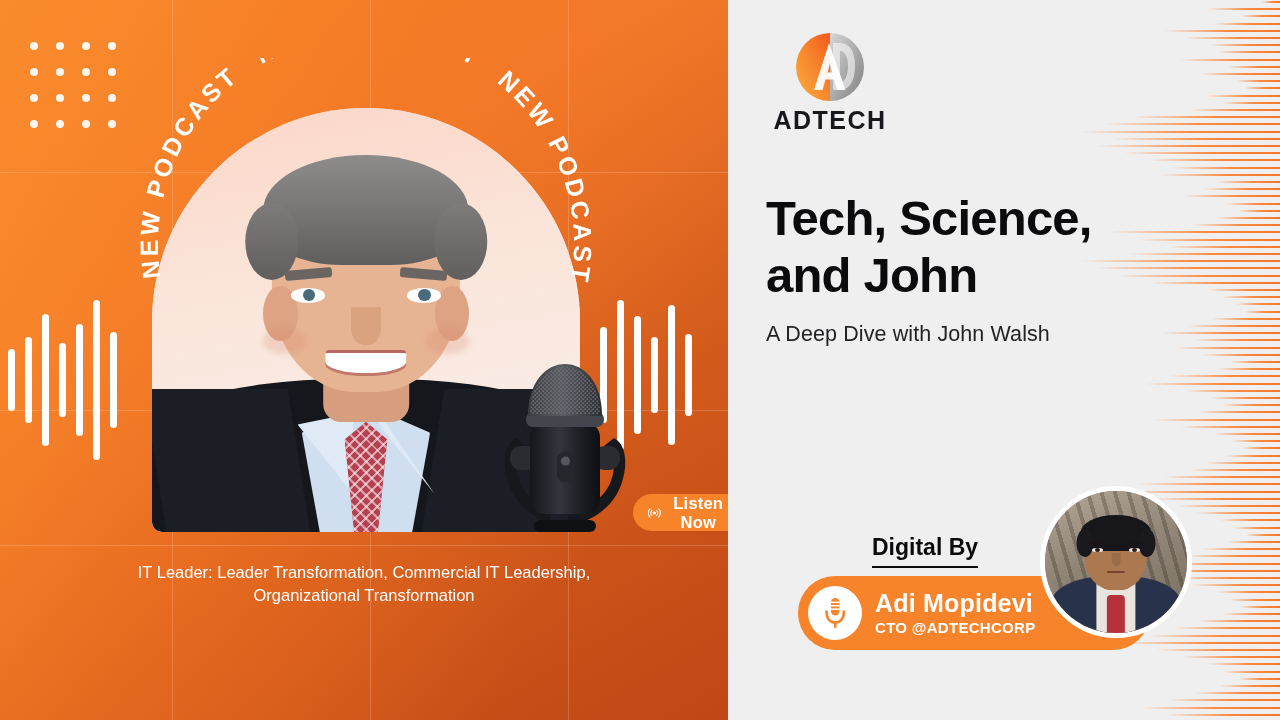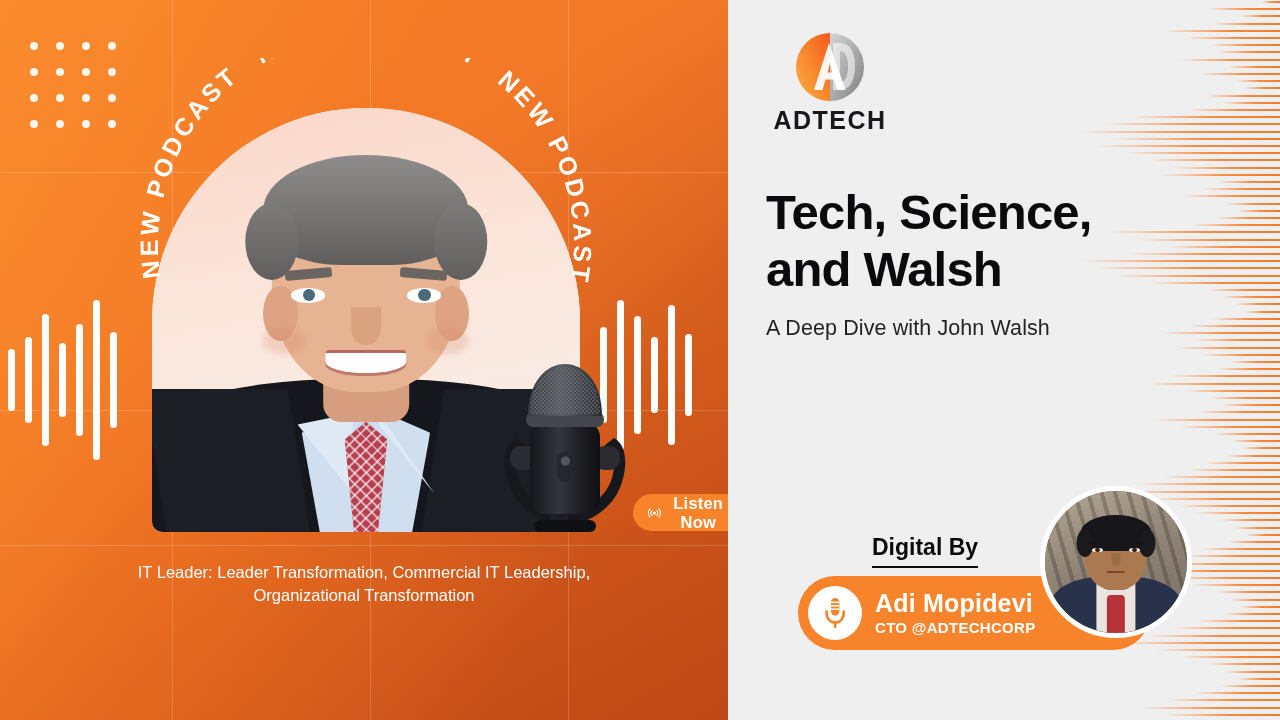--- a/index.html
+++ b/index.html
@@ -147,21 +147,21 @@
   
   .title-wrap { position:absolute; left:728px; top:183px; width:470px; }
   .title-pill {
     display:inline-block; background:#F7832B; color:#ffffff;
     font-size:49px; font-weight:700; line-height:1.18; letter-spacing:-.5px;
     padding:4px 34px 7px 38px; border-radius:0 36px 36px 0; margin-left:0;
   }
   .title-line2, .title-line3 {
     display:block; color:#0b0b0d; font-size:49px; font-weight:700; line-height:1.17; letter-spacing:-.8px; padding-left:38px;
   }
-  .title-line2 { margin-top:1px; }
+  .title-line2 { margin-top:7px; }
   .subtitle { display:block; padding-left:38px; margin-top:17px; color:#232326; font-size:21.5px; font-weight:400; letter-spacing:.1px; }
 
   
   .hosted-by {
     position:absolute; left:872px; top:534px; font-size:23px; font-weight:700; color:#0b0b0d;
     padding-bottom:5px; border-bottom:2.5px solid #0b0b0d;
   }
   .host-card {
     position:absolute; left:798px; top:576px; width:352px; height:74px;
     background:#F7832B; border-radius:37px; display:flex; align-items:center; padding-left:10px;
@@ -472,21 +472,21 @@
       <path d="M37,3 A34,34 0 0 1 37,71 Z" fill="url(#lgG)"></path>
       <path d="M37,14 L22,60 L30,60 L33,50 L41,50 L44,60 L52,60 Z M35,42 L37,33 L39,42 Z" fill="#F7832B" opacity=".0"></path>
       <path d="M36,13 L21,60 L29.5,60 L32.5,49.5 L41,49.5 L44,60 L52.5,60 Z M34.6,42.5 L36.9,33.6 L39.2,42.5 Z" fill="#ffffff" opacity=".93"></path>
       <path d="M40,13 L40,60 L47,60 C57,60 62,50 62,36 C62,22 57,13 47,13 Z M47,21 C52,21 55,27 55,36 C55,46 52,52 47,52 L47,21 Z" fill="#ffffff" opacity=".55"></path>
     </svg>
     <div class="brand-word">ADTECH</div>
   </div>
 
   <div class="title-wrap">
     <span class="title-line2">Tech, Science,</span>
-    <span class="title-line3">and Walsh</span>
+    <span class="title-line3">and John</span>
     <span class="subtitle">A Deep Dive with John Walsh</span>
   </div>
 
   <div class="hosted-by">Digital By</div>
 
   <div class="host-card">
     <div class="host-mic-badge">
       <svg width="26" height="34" viewBox="0 0 26 34">
         <rect x="9" y="2" width="8.4" height="17.5" rx="4.2" fill="#F7832B"></rect>
         <rect x="9" y="5.6" width="8.4" height="1.5" fill="#fff"></rect>

